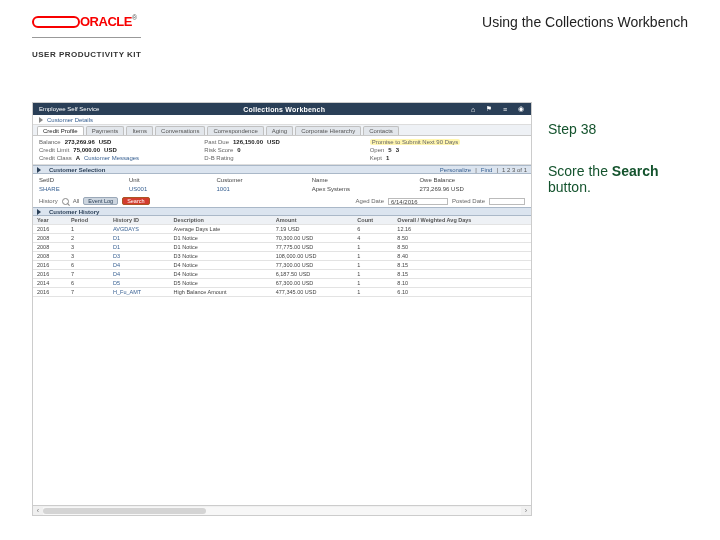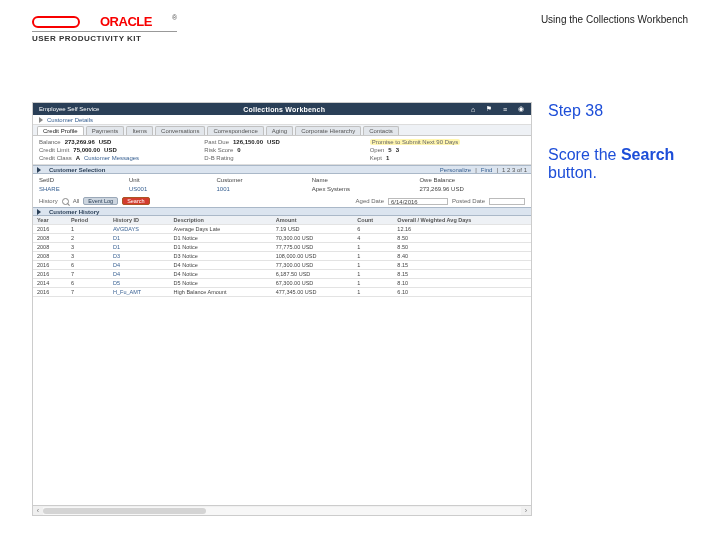--- a/index.html
+++ b/index.html
@@ -2,31 +2,31 @@
 <html><head>
 <meta charset="utf-8">
 <style>
   * { box-sizing: border-box; margin: 0; padding: 0; }
   html, body { width: 720px; height: 540px; font-family: Arial, Helvetica, sans-serif; background: #fff; color: #222; }
   .page { width: 720px; height: 540px; position: relative; }
 
   
   .hdr { position: absolute; top: 14px; left: 32px; right: 32px; display: flex; justify-content: space-between; align-items: flex-start; }
   .brand { display: flex; flex-direction: column; }
-  .brand-top { display: flex; align-items: center; gap: 20px; }
+  .brand-top { display: flex; align-items: center; gap: 0; }
   .o-logo { width: 48px; height: 12px; border: 2px solid #f80000; border-radius: 6px/6px; }
   .brand-name { color: #f80000; font-weight: 700; font-size: 13px; letter-spacing: -0.5px; }
   .brand-r { color: #555; font-size: 7px; position: relative; top: -4px; }
-  .brand-sub { font-size: 8px; font-weight: 700; letter-spacing: 0.5px; color: #333; border-top: 1px solid #999; padding-top: 2px; margin-top: 2px; }
-  .doc-title { font-size: 10px; color: #222; }
+  .brand-sub { font-size: 8px; font-weight: 700; letter-spacing: 0.5px; color: #333; border-top: 1px solid #999; padding-top: 12px; margin-top: 8px; }
+  .doc-title { font-size: 14px; color: #222; }
 
   
   .body { position: absolute; top: 102px; left: 32px; right: 32px; bottom: 24px; display: flex; gap: 16px; }
   .shot { width: 500px; border: 1px solid #ccc; background: #fff; position: relative; overflow: hidden; }
-  .instr { flex: 1; font-size: 16px; color: #1d4ed8; }
+  .instr { flex: 1; font-size: 14px; color: #14532d; margin-top: 19px; }
   .instr .step { margin-bottom: 26px; }
   .instr b { font-weight: 700; }
 
   
   .app { position: absolute; inset: 0; font-size: 6px; color: #444; }
 
   .app-topbar { height: 12px; background: #2a3f57; color: #fff; display: flex; align-items: center; padding: 0 6px; gap: 8px; }
   .app-topbar .spacer { flex: 1; }
   .app-topbar .ttl { font-weight: 700; font-size: 7px; letter-spacing: 0.2px; }
   .app-topbar .ico { width: 8px; height: 8px; display: inline-flex; align-items: center; justify-content: center; font-size: 7px; color: #fff; }

